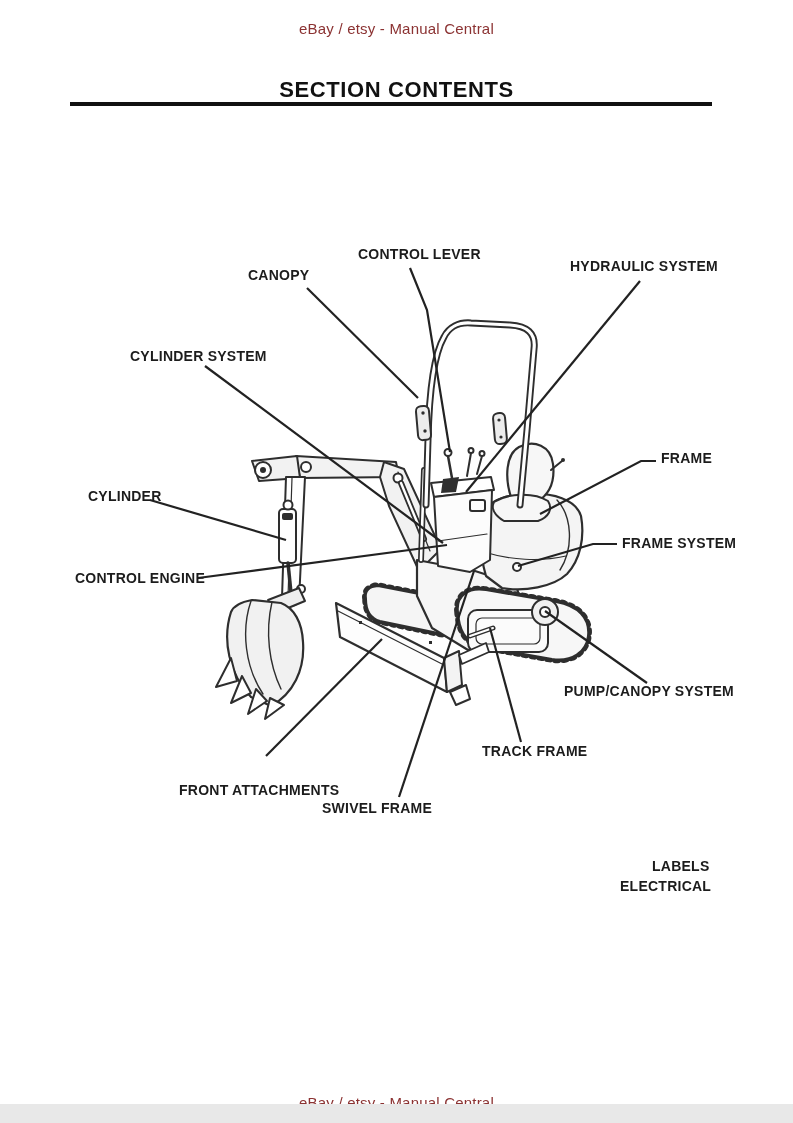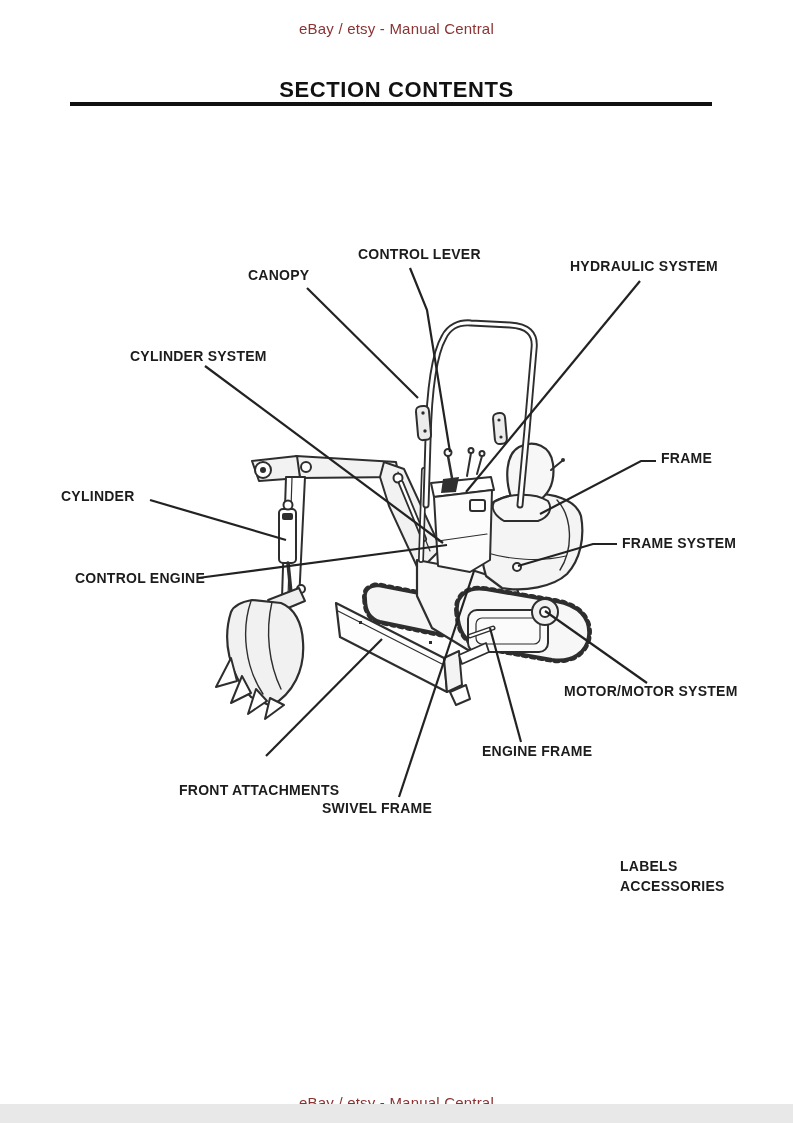--- a/index.html
+++ b/index.html
@@ -162,25 +162,25 @@
         <line x1="266" y1="756" x2="382" y2="639"></line>
         <line x1="399" y1="797" x2="474" y2="571"></line>
       </g>
     </svg>
 
     <span class="callout" style="left:358px;top:247px">CONTROL LEVER</span>
     <span class="callout" style="left:248px;top:268px">CANOPY</span>
     <span class="callout" style="left:570px;top:259px">HYDRAULIC SYSTEM</span>
     <span class="callout" style="left:130px;top:349px">CYLINDER SYSTEM</span>
     <span class="callout" style="left:661px;top:451px">FRAME</span>
-    <span class="callout" style="left:61px;top:489px">CYLINDER</span>
+    <span class="callout" style="left:88px;top:489px">CYLINDER</span>
     <span class="callout" style="left:622px;top:536px">FRAME SYSTEM</span>
     <span class="callout" style="left:75px;top:571px">CONTROL ENGINE</span>
-    <span class="callout" style="left:564px;top:684px">MOTOR/MOTOR SYSTEM</span>
-    <span class="callout" style="left:482px;top:744px">ENGINE FRAME</span>
+    <span class="callout" style="left:564px;top:684px">PUMP/CANOPY SYSTEM</span>
+    <span class="callout" style="left:482px;top:744px">TRACK FRAME</span>
     <span class="callout" style="left:179px;top:783px">FRONT ATTACHMENTS</span>
     <span class="callout" style="left:322px;top:801px">SWIVEL FRAME</span>
-    <span class="callout" style="left:620px;top:859px">LABELS</span>
-    <span class="callout" style="left:620px;top:879px">ACCESSORIES</span>
+    <span class="callout" style="left:652px;top:859px">LABELS</span>
+    <span class="callout" style="left:620px;top:879px">ELECTRICAL</span>
   </div>
 
   <div class="footer-text">eBay / etsy - Manual Central</div>
 </div>
 
 </body></html>

